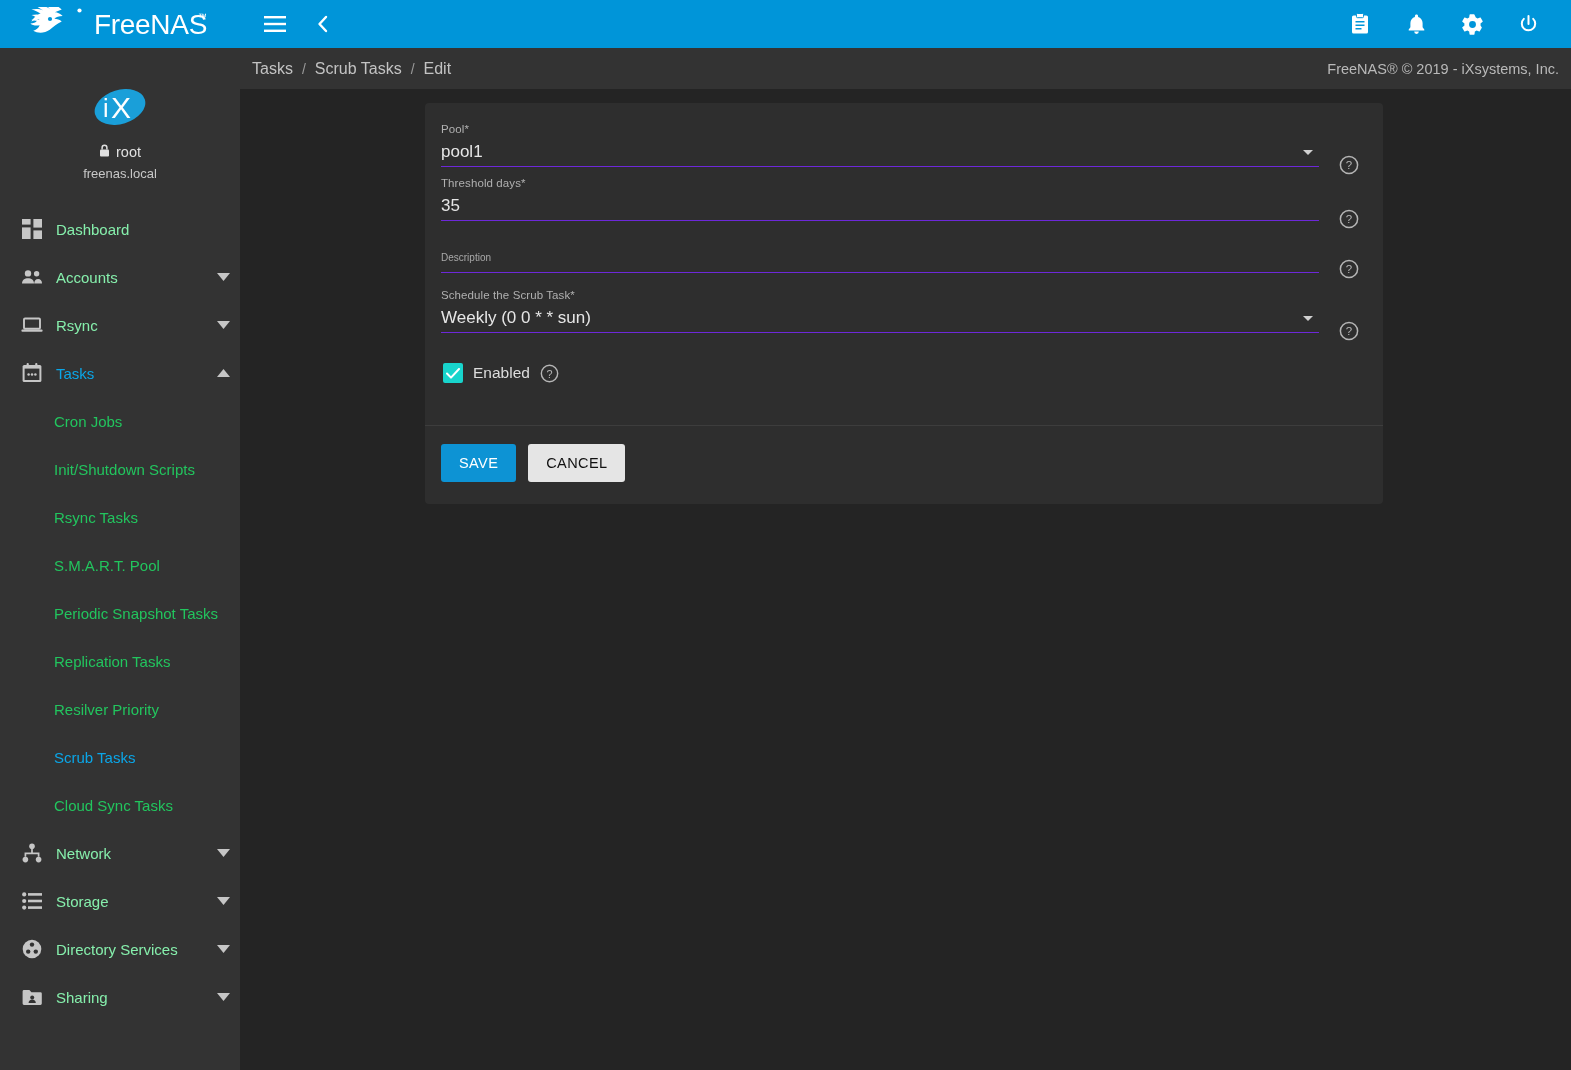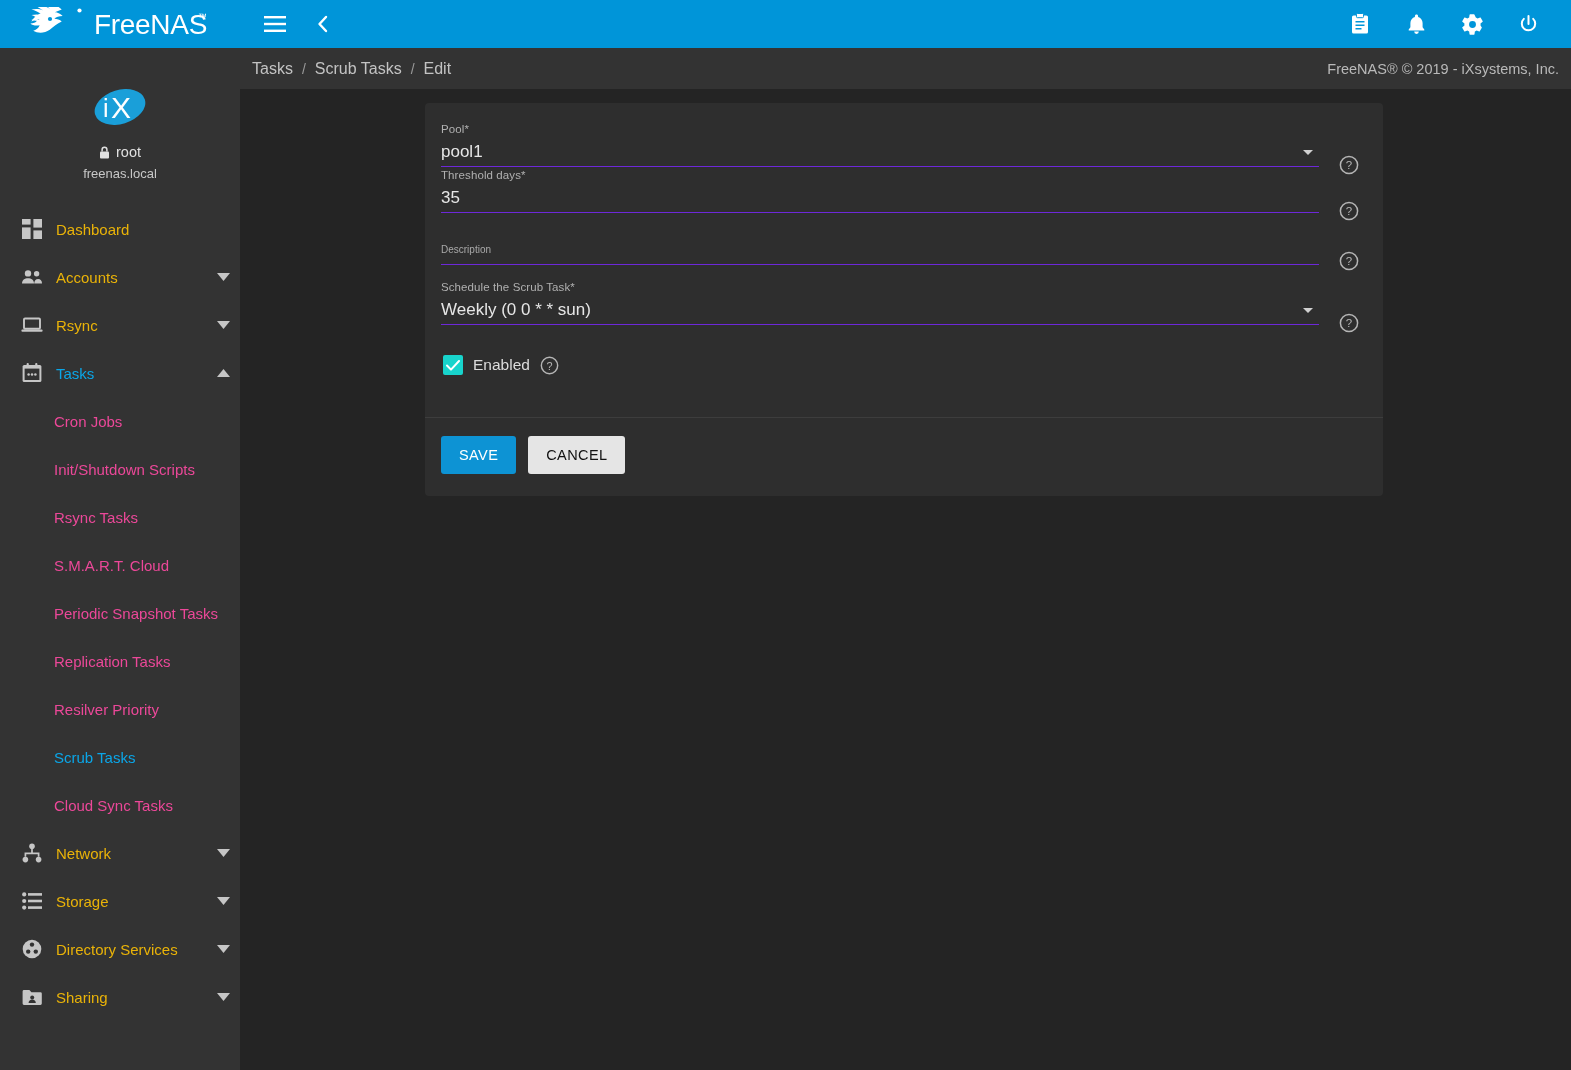--- a/index.html
+++ b/index.html
@@ -41,41 +41,41 @@
     background: #333333;
     overflow: hidden;
   }
   .user-block {
     padding-top: 36px; padding-bottom: 16px;
     display: flex; flex-direction: column; align-items: center;
   }
   .ix-logo { width: 56px; height: 46px; }
   .user-name {
     margin-top: 14px;
-    display: flex; align-items: center; gap: 6px;
+    display: flex; align-items: flex-start; gap: 6px;
     color: #e0e0e0; font-size: 14.5px;
   }
   .user-host { margin-top: 6px; color: #c8c8c8; font-size: 13px; }
 
   .nav { margin-top: 8px; }
   .nav-item {
     height: 48px; display: flex; align-items: center;
-    padding-left: 12px; cursor: pointer; color: #eab308;
+    padding-left: 12px; cursor: pointer; color: #86efac;
     font-size: 15px;
   }
   .nav-item .nav-ico {
     width: 40px; flex-shrink: 0;
     display: flex; align-items: center; justify-content: center;
   }
   .nav-item .nav-label { flex: 1 1 auto; padding-left: 4px; }
   .nav-item .nav-caret { width: 34px; display: flex; align-items: center; justify-content: center; }
   .nav-item.active { color: #0aa6e8; }
   .sub-item {
     height: 48px; display: flex; align-items: center;
-    padding-left: 54px; cursor: pointer; color: #ec4899; font-size: 15px;
+    padding-left: 54px; cursor: pointer; color: #22c55e; font-size: 15px;
   }
   .sub-item.active { color: #0aa6e8; }
 
   
   .crumbbar {
     position: absolute; top: 48px; left: 240px;
     width: 1331px; height: 41px;
     background: #333333;
     display: flex; align-items: center;
     padding: 0 8px 0 10px;
@@ -94,21 +94,21 @@
     background: #242424;
   }
   .card {
     position: absolute; left: 185px; top: 14px;
     width: 958px;
     background: #2e2e2e;
     border-radius: 4px;
   }
   .card-body { padding: 18px 20px 8px 16px; }
 
-  .field { position: relative; margin-bottom: 0; }
+  .field { position: relative; margin-bottom: 8px; }
   .field-inner { padding-right: 44px; }
   .flabel {
     font-size: 11.5px; color: #b0b0b0;
     height: 16px; line-height: 16px; letter-spacing: .1px;
   }
   .flabel .req { color: #b0b0b0; }
   .fvalue {
     height: 30px; line-height: 30px;
     font-size: 17px; color: #e6e6e6;
     border-bottom: 1px solid #6d28d9;
@@ -313,21 +313,21 @@
       <div class="sub-item">
         <span>Cron Jobs</span>
       </div>
       <div class="sub-item">
         <span>Init/Shutdown Scripts</span>
       </div>
       <div class="sub-item">
         <span>Rsync Tasks</span>
       </div>
       <div class="sub-item">
-        <span>S.M.A.R.T. Cloud</span>
+        <span>S.M.A.R.T. Pool</span>
       </div>
       <div class="sub-item">
         <span>Periodic Snapshot Tasks</span>
       </div>
       <div class="sub-item">
         <span>Replication Tasks</span>
       </div>
       <div class="sub-item">
         <span>Resilver Priority</span>
       </div>

